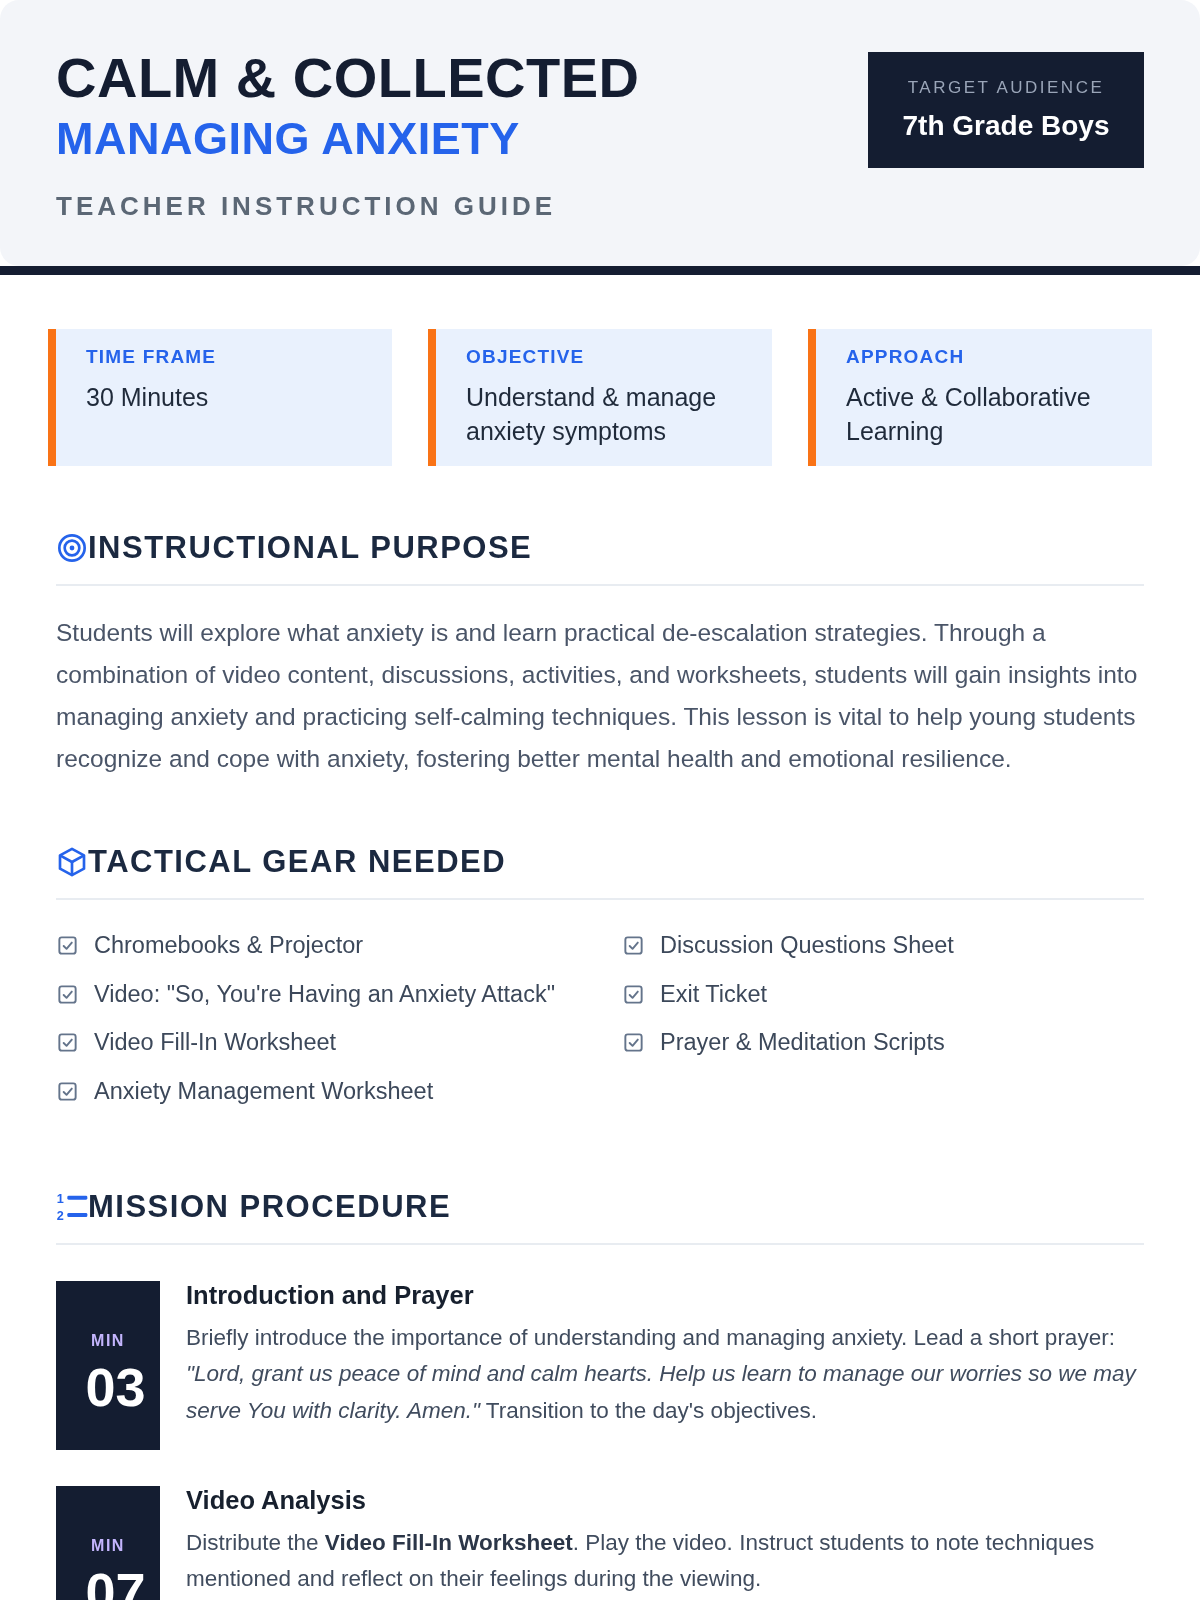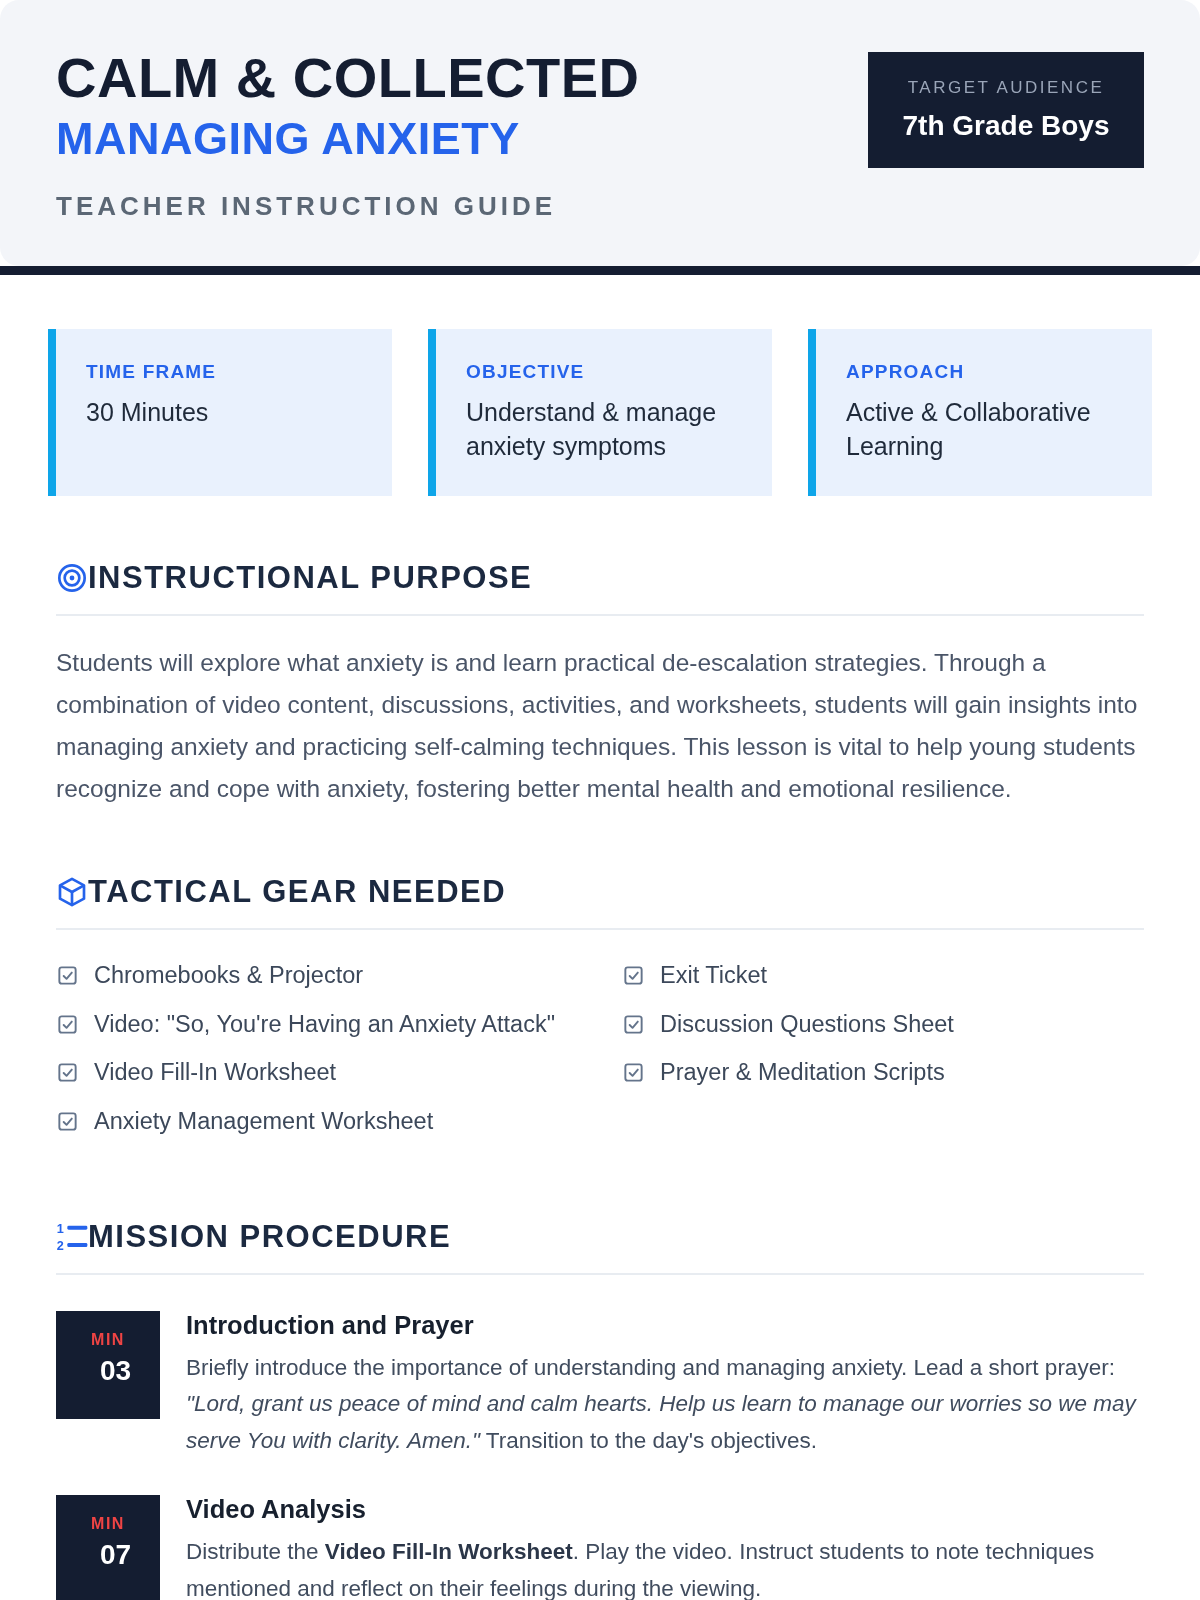--- a/index.html
+++ b/index.html
@@ -71,22 +71,22 @@
 
   
   .cards {
     display: flex;
     gap: 36px;
     padding: 54px 48px 0 48px;
   }
   .card {
     flex: 1;
     background: #e9f1fd;
-    border-left: 8px solid #0ea5e9;
-    padding: 32px 30px;
+    border-left: 8px solid #f97316;
+    padding: 17px 30px;
   }
   .card-label {
     color: #2563eb;
     font-weight: 800;
     font-size: 19px;
     letter-spacing: 1.2px;
     margin-bottom: 13px;
   }
   .card-value {
     font-size: 25px;
@@ -155,29 +155,30 @@
   .step { display: flex; gap: 26px; }
   .step-min {
     width: 104px;
     flex-shrink: 0;
     background: #141d31;
     text-align: center;
     padding: 20px 0 32px 0;
     align-self: flex-start;
   }
   .step-min-label {
-    color: #ef4444;
+    color: #c4b5fd;
     font-size: 16px;
     letter-spacing: 1.5px;
     font-weight: 600;
     margin-bottom: 6px;
+    margin-top: 31px;
   }
   .step-min-value {
     color: #ffffff;
-    font-size: 28px;
+    font-size: 54px;
     font-weight: bold;
     margin-left: 15px;
   }
   .step-body { flex: 1; }
   .step-title {
     margin: 0 0 10px 0;
     font-size: 25.5px;
     font-weight: bold;
     color: #17202e;
   }
@@ -279,28 +280,28 @@
   </svg>
 <span>Anxiety Management Worksheet</span>
             </div>
           </div>
         <div class="gear-col" id="gear-right">
             <div class="gear-item">
   <svg viewBox="0 0 24 24" fill="none" stroke="#64748b" stroke-width="2">
     <rect x="3.5" y="3.5" width="17" height="17" rx="2.5"></rect>
     <path d="M8 12.5l3 3 5.5-6.5" stroke-linecap="round" stroke-linejoin="round"></path>
   </svg>
+<span>Discussion Questions Sheet</span>
+            </div>
+            <div class="gear-item">
+  <svg viewBox="0 0 24 24" fill="none" stroke="#64748b" stroke-width="2">
+    <rect x="3.5" y="3.5" width="17" height="17" rx="2.5"></rect>
+    <path d="M8 12.5l3 3 5.5-6.5" stroke-linecap="round" stroke-linejoin="round"></path>
+  </svg>
 <span>Exit Ticket</span>
-            </div>
-            <div class="gear-item">
-  <svg viewBox="0 0 24 24" fill="none" stroke="#64748b" stroke-width="2">
-    <rect x="3.5" y="3.5" width="17" height="17" rx="2.5"></rect>
-    <path d="M8 12.5l3 3 5.5-6.5" stroke-linecap="round" stroke-linejoin="round"></path>
-  </svg>
-<span>Discussion Questions Sheet</span>
             </div>
             <div class="gear-item">
   <svg viewBox="0 0 24 24" fill="none" stroke="#64748b" stroke-width="2">
     <rect x="3.5" y="3.5" width="17" height="17" rx="2.5"></rect>
     <path d="M8 12.5l3 3 5.5-6.5" stroke-linecap="round" stroke-linejoin="round"></path>
   </svg>
 <span>Prayer &amp; Meditation Scripts</span>
             </div>
           </div>
       </div>

